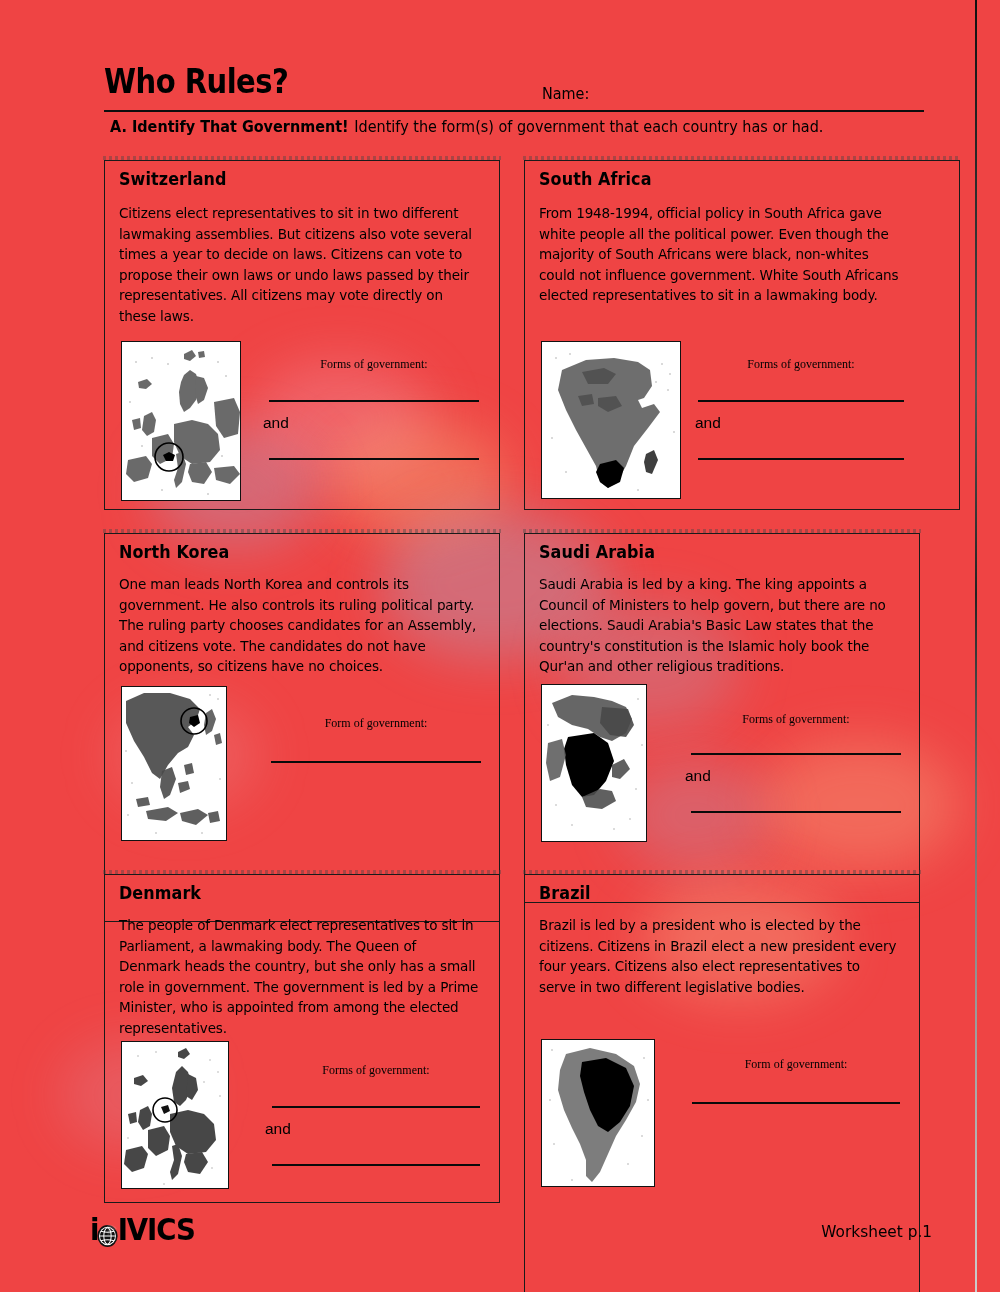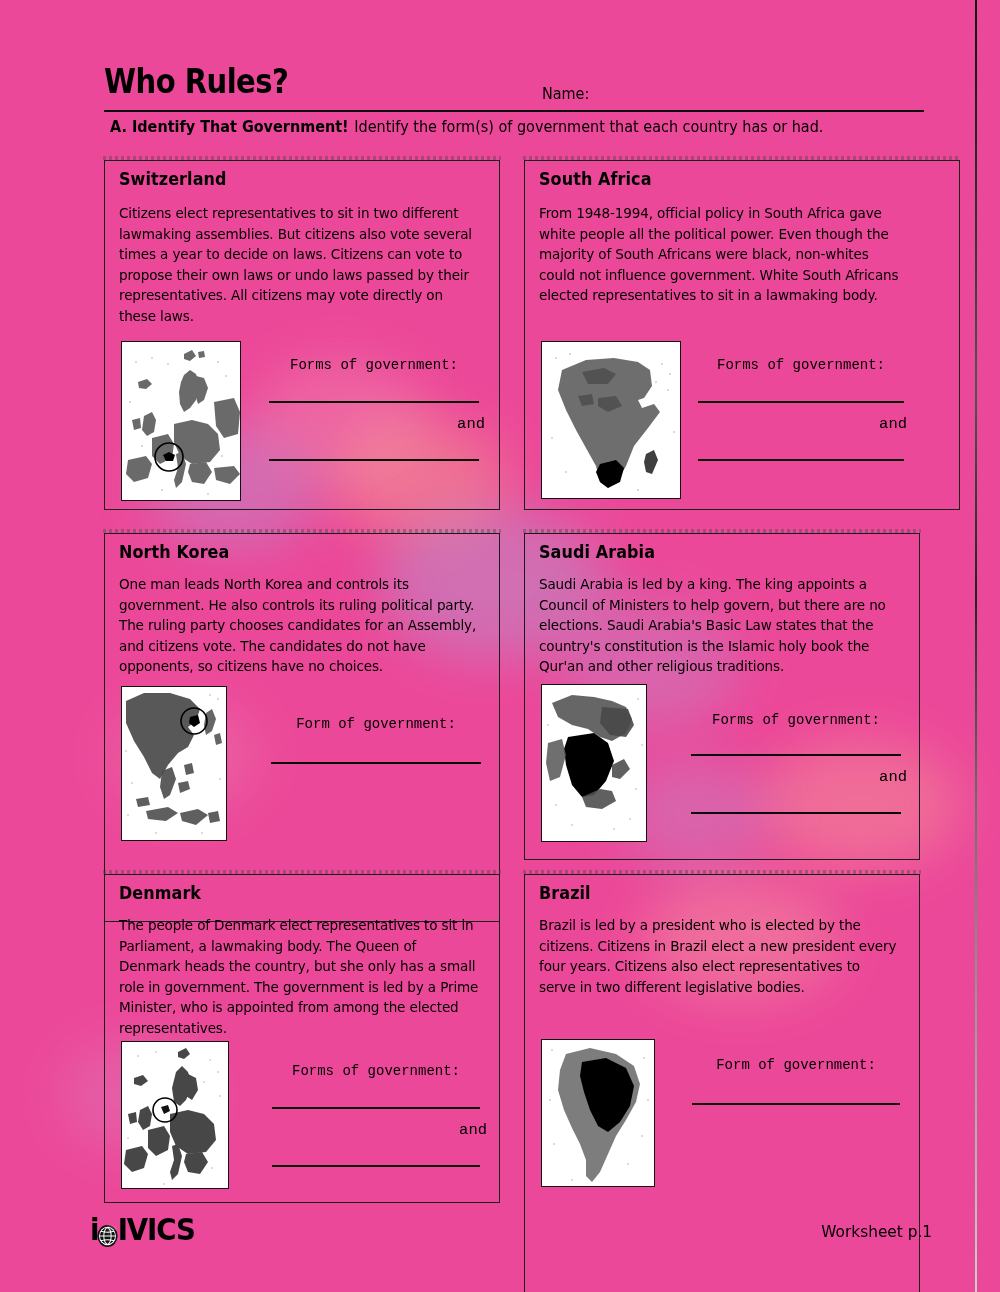--- a/index.html
+++ b/index.html
@@ -9,21 +9,21 @@
     background: #ffffff;
   }
   body {
     font-family: "DejaVu Sans", sans-serif;
     color: #000;
   }
   #page {
     position: relative;
     width: 1000px;
     height: 1292px;
-    background: #ec4899;
+    background: #ef4444;
     overflow: hidden;
   }
 
   
   .blob {
     position: absolute;
     border-radius: 50%;
     filter: blur(26px);
     pointer-events: none;
     z-index: 0;
@@ -151,34 +151,34 @@
     overflow: hidden;
     box-sizing: border-box;
   }
   .map-frame svg { display: block; }
 
   
   .answer {
     position: absolute;
   }
   .answer-label {
-    font-family: Liberation Mono, monospace;
-    font-size: 14px;
+    font-family: Liberation Serif, serif;
+    font-size: 12px;
     text-align: center;
     white-space: nowrap;
   }
   .blank-line {
     height: 0;
     border-top: 2px solid #0a0a0a;
     margin: 0 auto;
   }
   .and-word {
-    font-family: Liberation Mono, monospace;
+    font-family: Liberation Sans, sans-serif;
     font-size: 15.5px;
-    text-align: right;
+    text-align: left;
   }
 
   
   .footer-logo {
     position: absolute;
     left: 90px;
     top: 1212px;
     font-family: "DejaVu Sans", sans-serif;
     font-weight: bold;
     font-size: 30px;
@@ -383,21 +383,21 @@
           </g>
         </svg>
       </div>
 
       <div class="answer" style="left:160px; top:182px; width:222px;">
         <div class="answer-label">Form of government:</div>
         <div class="blank-line" style="width:210px; margin-top:30px;"></div>
       </div>
     </div>
 
-    <div class="card" style="left:524px; top:533px; width:396px; height:327px;">
+    <div class="card" style="left:524px; top:533px; width:396px; height:370px;">
       <div class="country">Saudi Arabia</div>
       <div class="body-text" style="top:40px; width:378px;">Saudi Arabia is led by a king. The king appoints a Council of Ministers to help govern, but there are no elections. Saudi Arabia's Basic Law states that the country's constitution is the Islamic holy book the Qur'an and other religious traditions.</div>
 
       <div class="map-frame" style="left:16px; top:150px; width:106px; height:158px;">
         <svg viewBox="0 0 106 158" width="106" height="158">
           <rect width="106" height="158" fill="#ffffff"></rect>
 
           <path d="M10 18 L30 10 L52 12 L70 16 L84 22 L90 34 L84 48 L70 56
                    L58 52 L46 44 L30 40 L16 32 Z" fill="#555" opacity="0.9"></path>
           <path d="M60 22 L86 24 L92 40 L84 52 L68 50 L58 38 Z" fill="#484848" opacity="0.9"></path>

